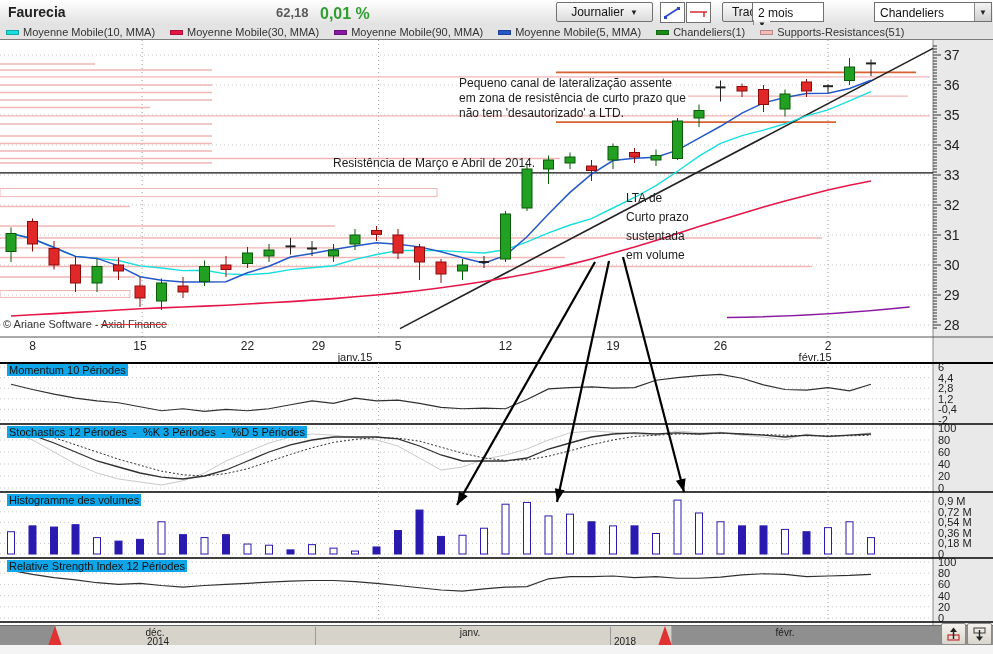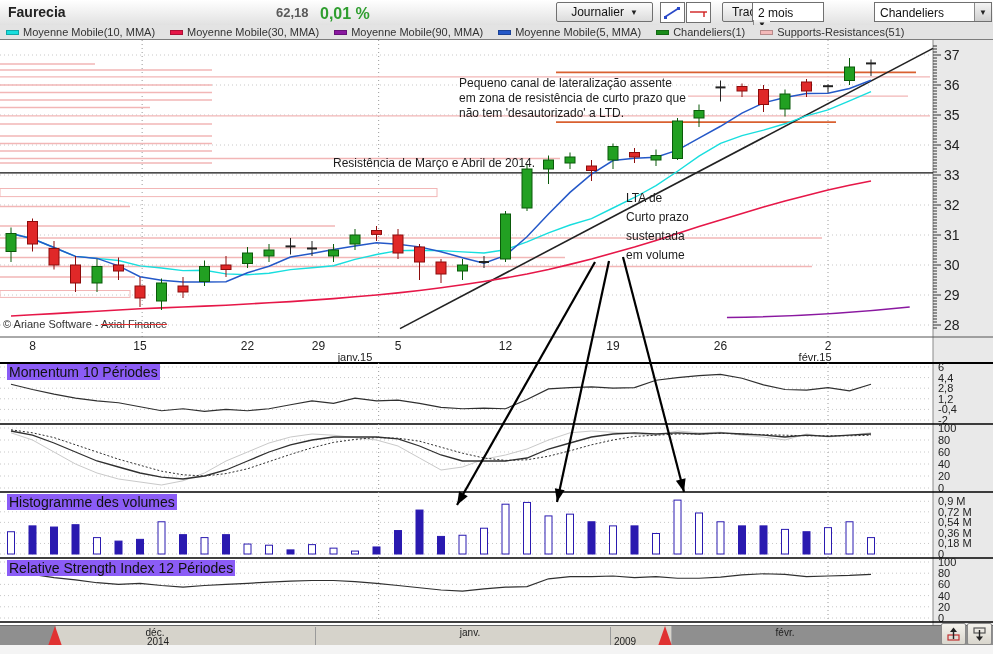--- a/index.html
+++ b/index.html
@@ -27,21 +27,21 @@
   
   .legend{position:absolute;left:0;top:25px;width:993px;height:15px;background:#e3e3e3;
     border-bottom:1px solid #7d7d7d;display:flex;align-items:center;gap:15px;padding-left:6px;}
   .litem{display:flex;align-items:center;gap:4px;font-size:11px;color:#333;white-space:nowrap;}
   .sw{width:13px;height:5px;display:inline-block;border:1px solid rgba(0,0,0,.25);}
 
   
   .chartwrap{position:absolute;left:0;top:40px;width:993px;height:585px;}
   svg text{font-family:"Liberation Sans",sans-serif;}
 
-  .ptitle{position:absolute;font-size:14px;color:#111;background:#8b5cf6;padding:0 2px;white-space:pre;}
+  .ptitle{position:absolute;font-size:11px;color:#111;background:#0ea5e9;padding:0 2px;white-space:pre;}
   .note{position:absolute;font-size:12px;color:#1c1c1c;white-space:pre-line;line-height:15px;}
   .note3{line-height:19px;}
   .copyright{position:absolute;left:3px;top:318px;font-size:11px;color:#333;}
   .copyright .brand{color:#333;text-decoration:line-through;text-decoration-color:#e03030;}
 
   
   .timeline{position:absolute;left:0;top:625px;width:993px;height:32px;background:#8f8f8f;border-top:1px solid #666;}
   .tl-light{position:absolute;left:55px;top:0;width:617px;height:20px;background:#d6d3cb;border-left:1px solid #aaa;border-right:1px solid #aaa;}
   .tl-div{position:absolute;top:1px;width:1px;height:18px;background:#9a9a9a;}
   .tl-lab{position:absolute;font-size:10px;color:#222;transform:translateX(-50%);}
@@ -514,32 +514,33 @@
     <div class="note note3" style="left:581px;top:149px;margin-left:45px;">LTA de
 Curto   prazo
 sustentada
 em volume</div>
 
     <div class="copyright" style="top:278px;">
       <span>© Ariane Software - </span><span class="brand">Axial Finance</span>
     </div>
 
     <div class="ptitle" style="left:7px;top:324px;">Momentum 10 Périodes</div>
+    <div class="ptitle" style="left:7px;top:386px;">Stochastics 12 Périodes  -  %K 3 Périodes  -  %D 5 Périodes</div>
     <div class="ptitle" style="left:7px;top:454px;">Histogramme des volumes</div>
     <div class="ptitle" style="left:7px;top:520px;">Relative Strength Index 12 Périodes</div>
   </div>
 
   <div class="timeline">
     <div class="tl-light"></div>
     <div class="tl-div" style="left:315px;"></div>
     <div class="tl-div" style="left:610px;"></div>
     <span class="tl-lab" style="left:155px;top:1px;">déc.</span>
     <span class="tl-lab" style="left:158px;top:10px;">2014</span>
     <span class="tl-lab" style="left:470px;top:1px;text-align:right;">janv.</span>
-    <span class="tl-lab" style="left:625px;top:10px;">2009</span>
+    <span class="tl-lab" style="left:625px;top:10px;">2018</span>
     <span class="tl-lab" style="left:785px;top:1px;">févr.</span>
     <span class="tl-tri" style="left:48px;"></span>
     <span class="tl-tri" style="left:658px;"></span>
   </div>
 
   <div class="panebtn" style="left:941px;">
     <svg width="17" height="16">
       <rect x="3" y="9" width="11" height="5" fill="none" stroke="#c03030" stroke-width="1.2"></rect>
       <line x1="8.5" y1="13" x2="8.5" y2="3" stroke="#222" stroke-width="1.4"></line>
       <path d="M5 6 L8.5 1.5 L12 6 Z" fill="#222"></path>

